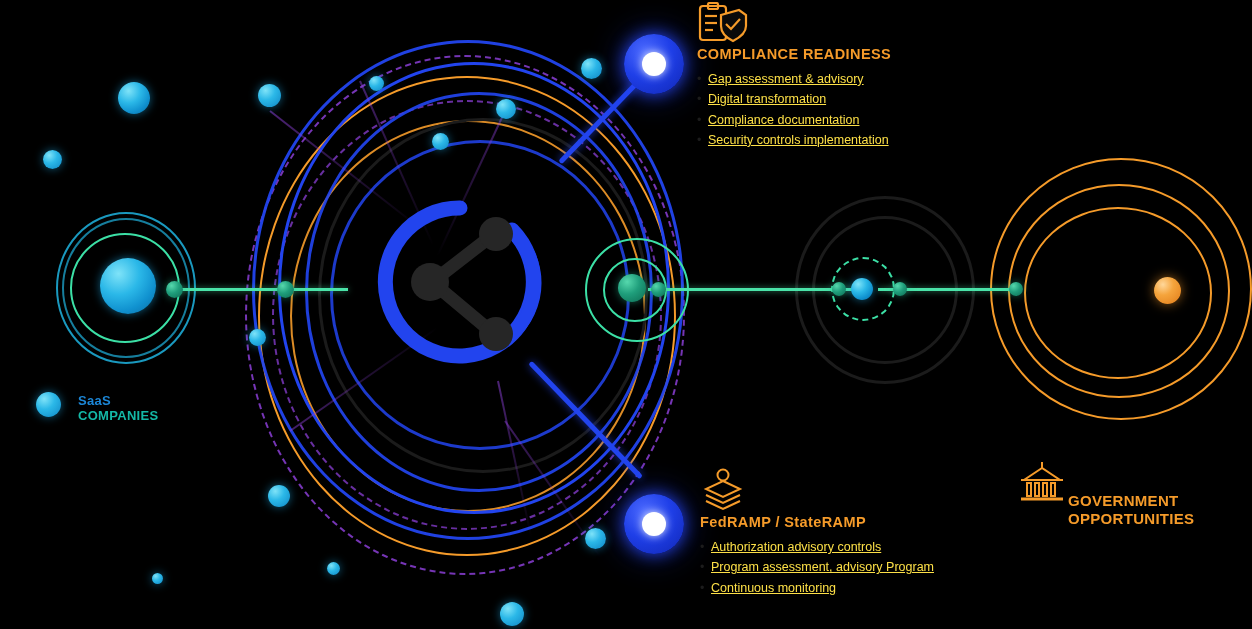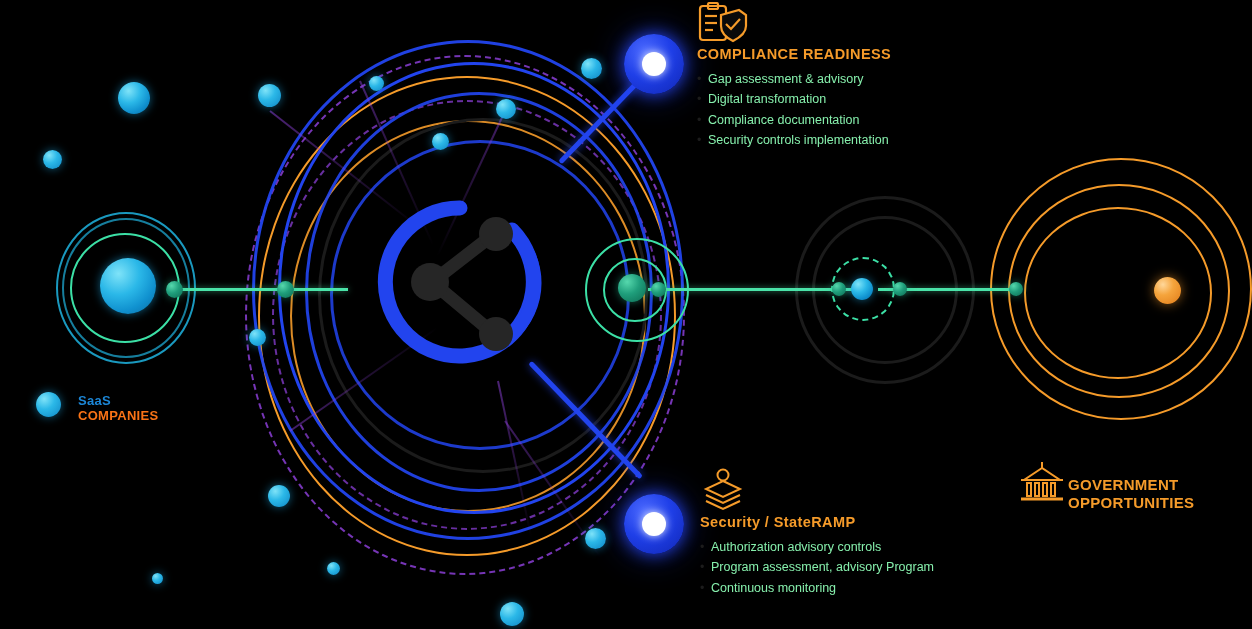--- a/index.html
+++ b/index.html
@@ -28,27 +28,27 @@
   .ring.greendash{border-color:#3ce0a6;border-style:dashed;}
 
   
   .line-green{position:absolute;height:3px;background:#4ae3a8;box-shadow:0 0 6px rgba(74,227,168,.6);}
   .beam{position:absolute;background:#2244ee;box-shadow:0 0 8px rgba(34,68,238,.8);transform-origin:0 50%;height:5px;border-radius:3px;}
 
   
   .callout{position:absolute;}
   .callout .title{font-size:14.5px;font-weight:bold;letter-spacing:.4px;color:#f59b2a;margin:0 0 7px 0;white-space:nowrap;}
   .callout ul{list-style:none;margin:0;padding:0;}
-  .callout li{font-size:12.5px;line-height:1.62;color:#86efac;white-space:nowrap;padding-left:11px;position:relative;}
+  .callout li{font-size:12.5px;line-height:1.62;color:#fde047;white-space:nowrap;padding-left:11px;position:relative;text-decoration:underline;}
   .callout li:before{content:"\2022";position:absolute;left:0;top:0;color:#1c1c1c;}
   .ico{position:absolute;color:#f59b2a;}
 
   .label{position:absolute;font-weight:bold;line-height:1.18;letter-spacing:.3px;}
   .label.blue{color:#1c86d6;font-size:13px;}
-  .label.blue .sub{display:block;color:#f97316;}
+  .label.blue .sub{display:block;color:#14b8a6;}
   .label.orange{color:#f59b2a;font-size:15px;}
   .label.orange .sub{display:block;}
 </style>
 </head>
 <body>
 
 <div id="stage">
 
   <div class="abs ring cyan" style="left:56px;top:212px;width:140px;height:152px;border-width:2px;opacity:.85;"></div>
   <div class="abs ring cyan" style="left:62px;top:218px;width:128px;height:140px;border-width:2px;opacity:.7;"></div>
@@ -155,21 +155,21 @@
 
   <div class="ico" style="left:700px;top:468px;">
     <svg width="46" height="44" viewBox="0 0 46 44" fill="none" stroke="#f59b2a" stroke-width="2">
       <circle cx="23" cy="7" r="5.5"></circle>
       <path d="M23 13 L40 21 L23 29 L6 21 Z"></path>
       <path d="M6 27 L23 35 L40 27"></path>
       <path d="M6 33 L23 41 L40 33"></path>
     </svg>
   </div>
   <div class="callout" style="left:700px;top:514px;">
-    <p class="title">Security / StateRAMP</p>
+    <p class="title">FedRAMP / StateRAMP</p>
     <ul>
       <li>Authorization advisory controls</li>
       <li>Program assessment, advisory Program</li>
       <li>Continuous monitoring</li>
     </ul>
   </div>
 
   <div class="label blue" style="left:78px;top:393px;">
     <span>SaaS</span>
     <span class="sub">COMPANIES</span>
@@ -180,18 +180,18 @@
       <path d="M24 2 L24 8"></path>
       <path d="M24 8 L6 20 H42 Z"></path>
       <line x1="3" y1="20" x2="45" y2="20"></line>
       <rect x="9" y="23" width="4" height="13"></rect>
       <rect x="17" y="23" width="4" height="13"></rect>
       <rect x="25" y="23" width="4" height="13"></rect>
       <rect x="33" y="23" width="4" height="13"></rect>
       <line x1="3" y1="39" x2="45" y2="39" stroke-width="3"></line>
     </svg>
   </div>
-  <div class="label orange" style="left:1068px;top:476px;">
+  <div class="label orange" style="left:1068px;top:492px;">
     <span>GOVERNMENT</span>
     <span class="sub">OPPORTUNITIES</span>
   </div>
 
 </div>
 
 </body></html>

